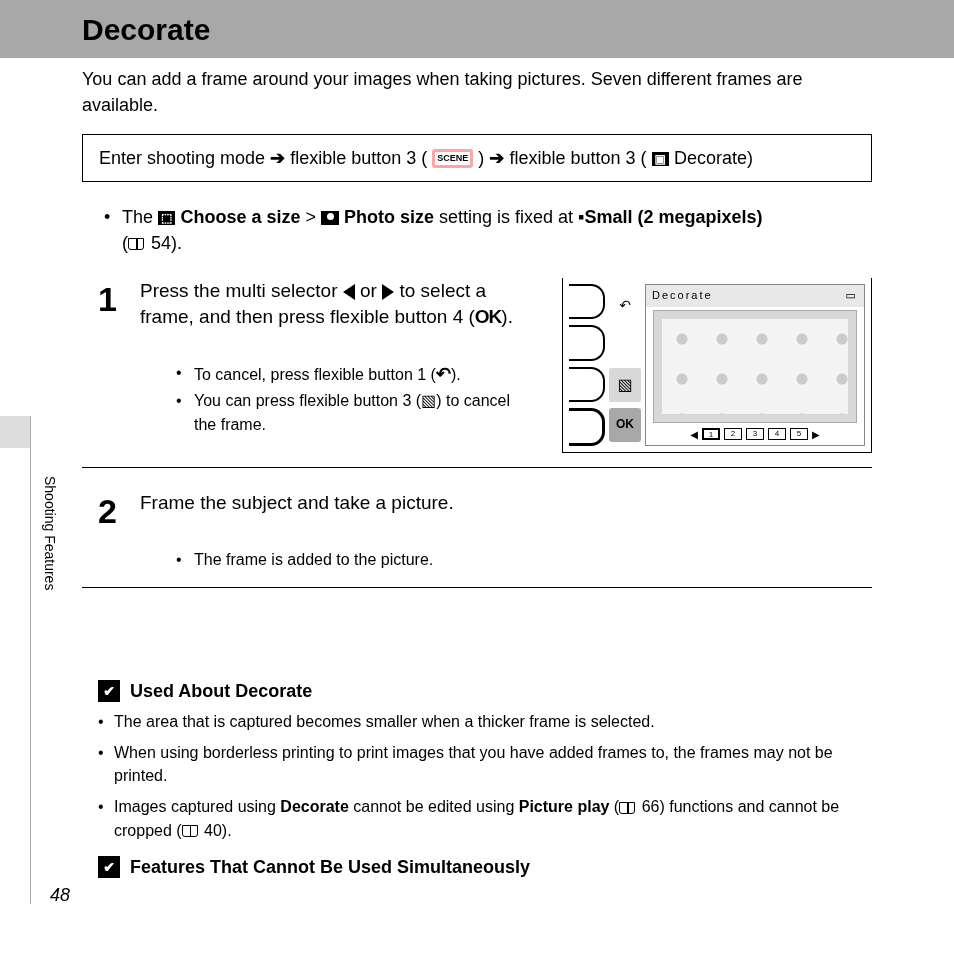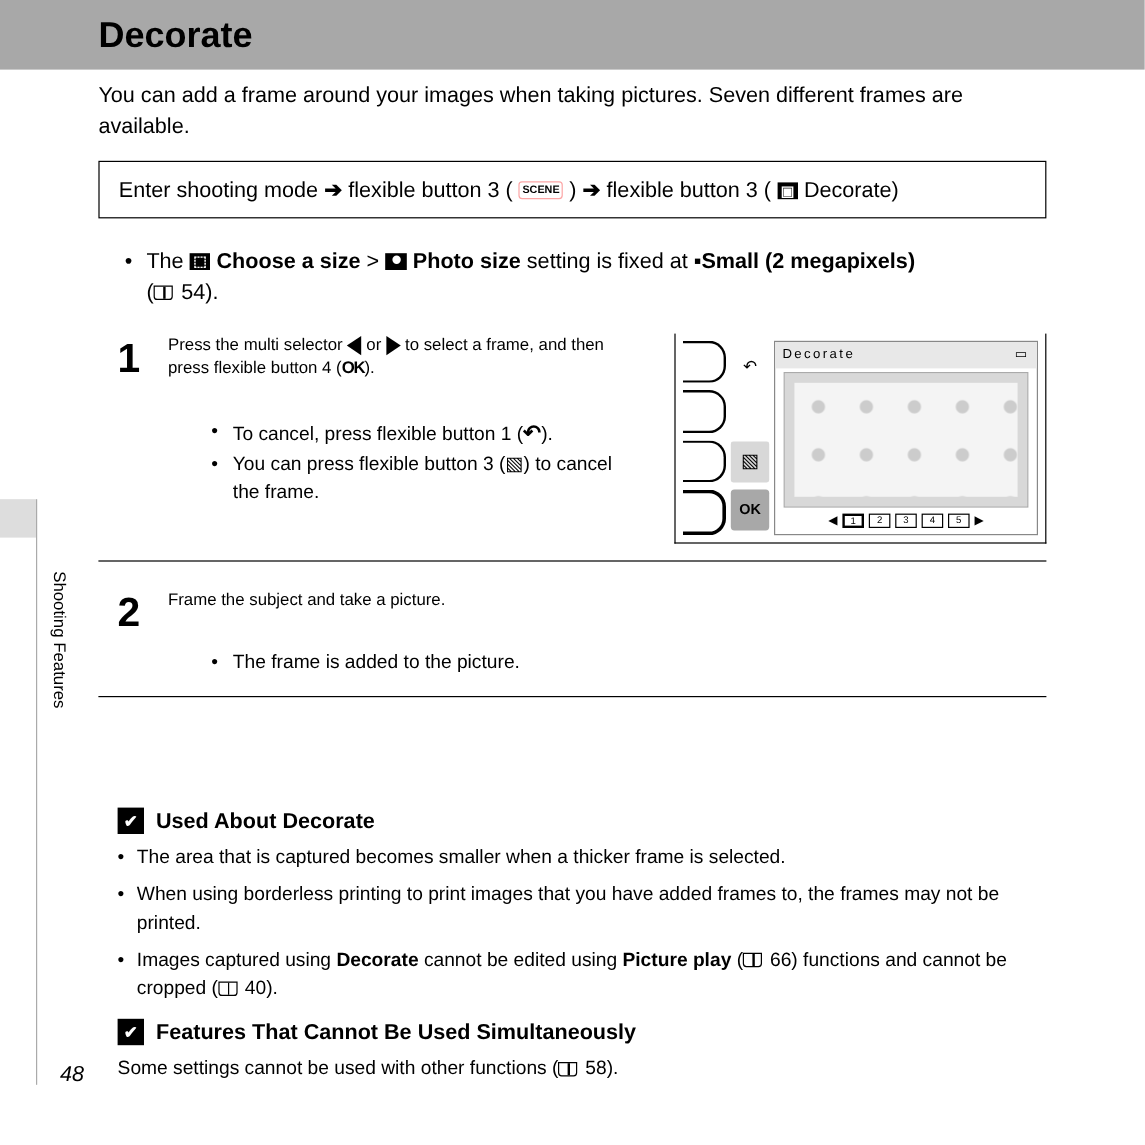--- a/index.html
+++ b/index.html
@@ -87,21 +87,21 @@
     margin-bottom: 8px;
   }
   .step-num {
     font-size: 34px;
     font-weight: bold;
     line-height: 1;
     margin-top: 4px;
     width: 24px;
   }
   .step-body { flex: 1; }
-  .step-title { font-size: 14px; margin-bottom: 10px; line-height: 1.35; }
+  .step-title { font-size: 19px; margin-bottom: 10px; line-height: 1.35; }
   .sub-bullets { list-style: none; padding-left: 36px; font-size: 16px; margin-top: 32px; }
   .sub-bullets > li { position: relative; padding-left: 18px; margin-bottom: 2px; }
   .sub-bullets > li::before { content: "•"; position: absolute; left: 0; }
   .tri-left, .tri-right { display:inline-block; width:0; height:0; vertical-align:middle; }
   .tri-left { border-top:8px solid transparent; border-bottom:8px solid transparent; border-right:12px solid #000; }
   .tri-right { border-top:8px solid transparent; border-bottom:8px solid transparent; border-left:12px solid #000; }
   .ok-txt { font-weight: bold; letter-spacing:-1px; }
   .back-arrow { font-weight: bold; font-size: 18px; }
 
   .camera-display {
@@ -204,21 +204,21 @@
   .page-num {
     position: absolute;
     left: 50px; bottom: 46px;
     font-style: italic;
     font-size: 18px;
   }
   .step-row1 { display: flex; align-items: flex-start; }
   .scene-icon {
     display: inline-block;
     font-size: 9px;
-    border: 1px solid #fca5a5;
+    border: 3px solid #fca5a5;
     padding: 0 2px;
     border-radius: 3px;
     vertical-align: middle;
     font-weight: bold;
   }
 </style>
 </head>
 <body>
 
 <div class="header-bar">
@@ -329,23 +329,20 @@
       <li>When using borderless printing to print images that you have added frames to, the frames may not be printed.</li>
       <li>
         <span>Images captured using </span><span class="bold">Decorate</span><span> cannot be edited using </span><span class="bold">Picture play</span><span> (</span><span class="icon-book"></span><span> 66) functions and cannot be cropped (</span><span class="icon-book"></span><span> 40).</span>
       </li>
     </ul>
 
     <div class="note-header" style="margin-top:12px;">
       <span class="check-badge"></span>
       <span>Features That Cannot Be Used Simultaneously</span>
     </div>
-    <div style="font-size:16px;">
-      <span>Some settings cannot be used with other functions (</span><span class="icon-book"></span><span> 58).</span>
-    </div>
   </div>
 
 </div>
 
 <div class="side-tab-box"></div>
 <div class="left-border"></div>
 <div class="side-tab">Shooting Features</div>
 <div class="page-num">48</div>
 
 </body></html>

